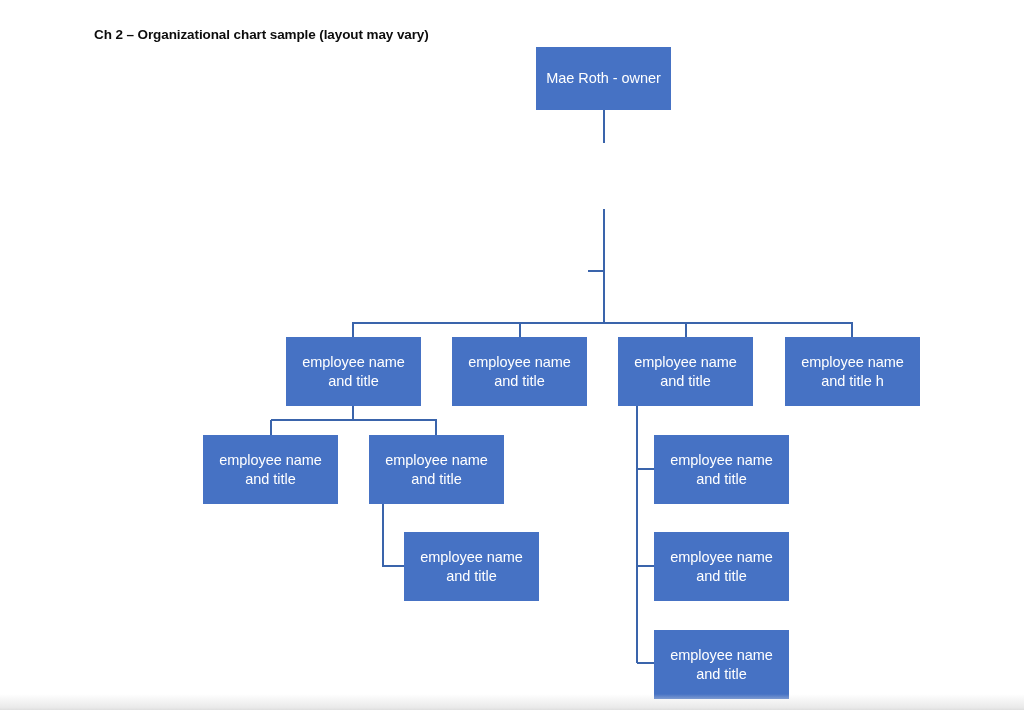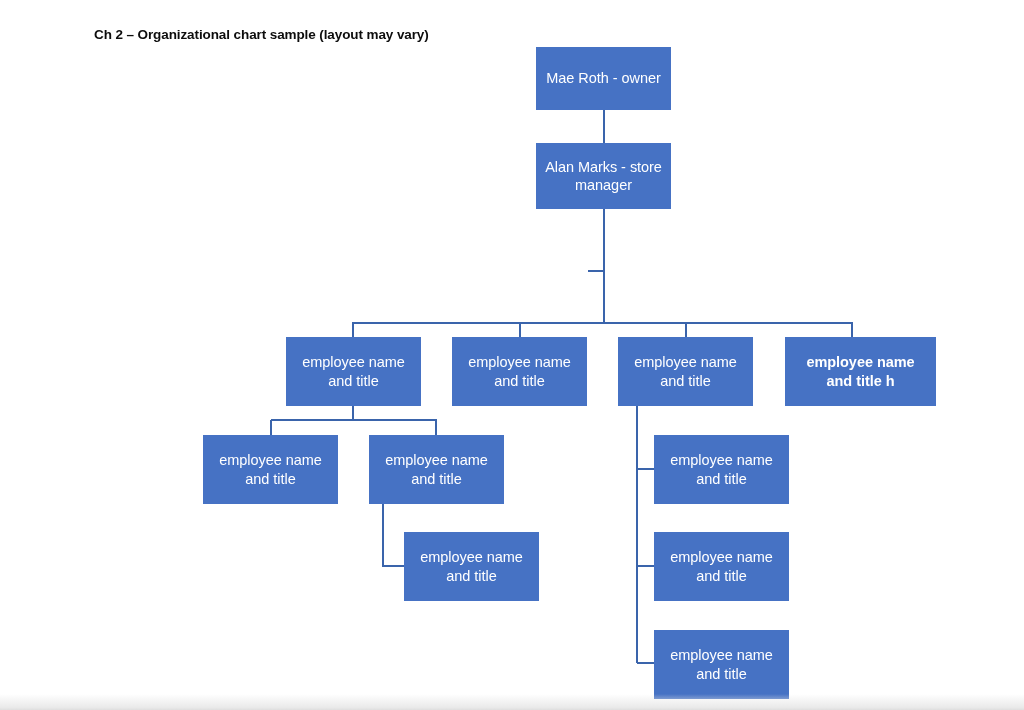--- a/index.html
+++ b/index.html
@@ -97,38 +97,35 @@
       <line x1="637" y1="469" x2="654" y2="469"></line>
       <line x1="637" y1="566" x2="654" y2="566"></line>
       <line x1="637" y1="663" x2="654" y2="663"></line>
     </g>
   </svg>
 
   <div class="node" style="left:536px; top:47px; width:135px; height:63px;">
     <span>Mae Roth - owner</span>
   </div>
 
-  <div class="node" style="left:536px; top:143px; width:135px; height:66px;">
-    <span>Alan Marks - store manager</span>
-  </div>
 
 
   <div class="node" style="left:286px; top:337px; width:135px; height:69px;">
     <span>employee name and title</span>
   </div>
 
   <div class="node" style="left:452px; top:337px; width:135px; height:69px;">
     <span>employee name and title</span>
   </div>
 
   <div class="node" style="left:618px; top:337px; width:135px; height:69px;">
     <span>employee name and title</span>
   </div>
 
-  <div class="node" style="left:785px; top:337px; width:151px; height:69px;font-weight:bold;">
+  <div class="node" style="left:785px; top:337px; width:135px; height:69px;">
     <span>employee name and title h</span>
   </div>
 
   <div class="node" style="left:203px; top:435px; width:135px; height:69px;">
     <span>employee name and title</span>
   </div>
 
   <div class="node" style="left:369px; top:435px; width:135px; height:69px;">
     <span>employee name and title</span>
   </div>

